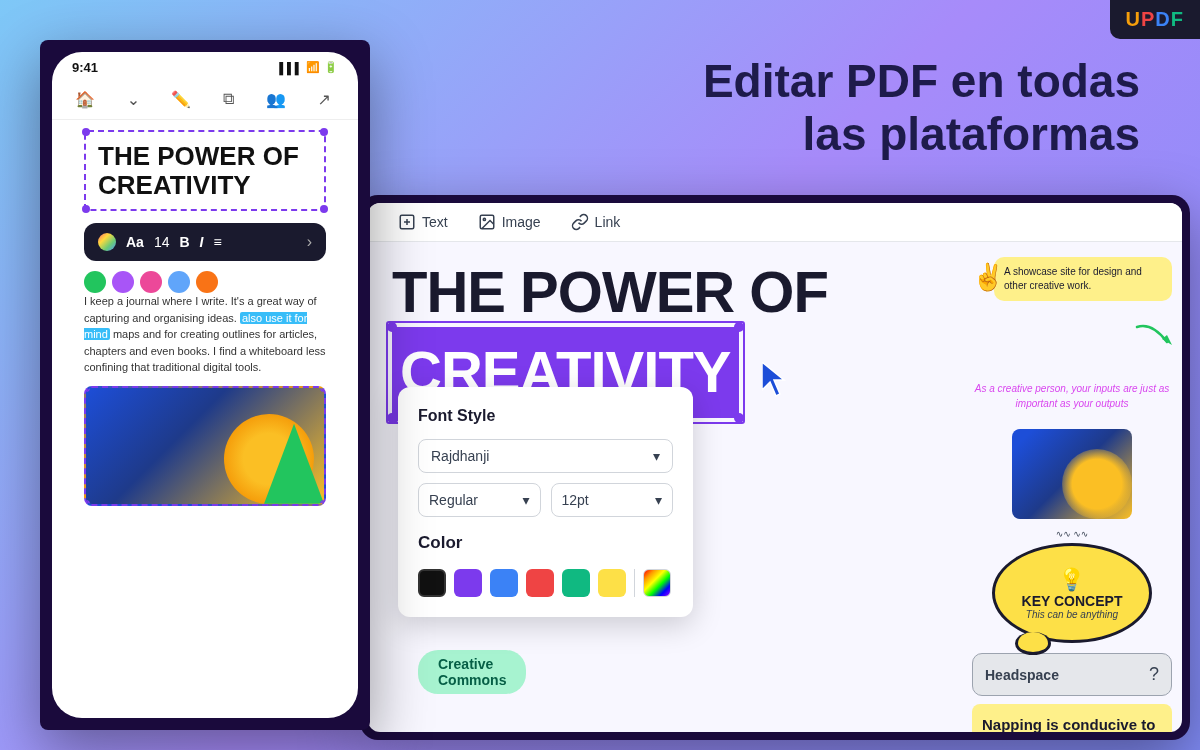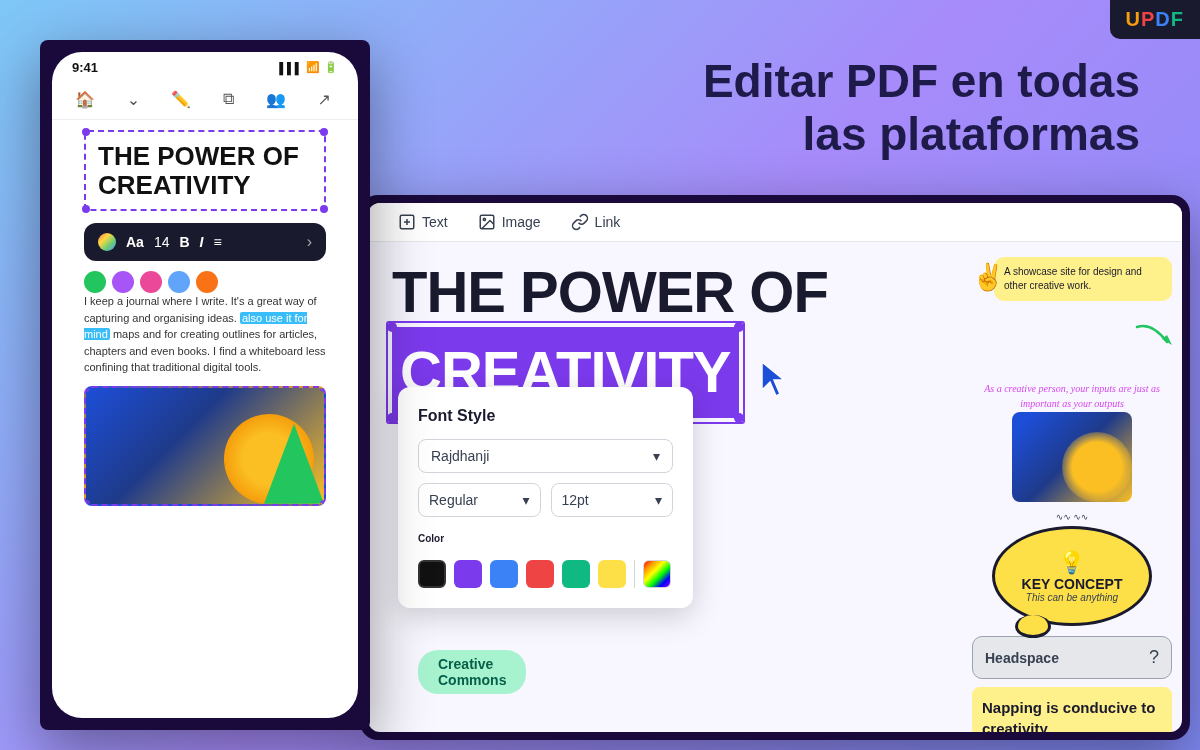--- a/index.html
+++ b/index.html
@@ -280,21 +280,21 @@
       align-items: center;
       justify-content: space-between;
       border: 1px solid #d1d5db;
       border-radius: 8px;
       padding: 8px 10px;
       font-size: 14px;
       color: #374151;
       background: #fff;
     }
     .color-label {
-      font-size: 10px;
+      font-size: 17px;
       font-weight: 600;
       color: #1a1a2e;
       margin-bottom: 16px;
     }
     .color-swatches {
       display: flex;
       align-items: center;
       gap: 8px;
     }
     .swatch {
@@ -555,21 +555,21 @@
           </div>
 
           <div style="position:absolute;right:-10px;top:60px;">
             <svg width="50" height="40" viewBox="0 0 50 40">
               <path d="M5,10 Q20,5 35,25" stroke="#22c55e" stroke-width="2.5" fill="none" stroke-linecap="round"></path>
               <polygon points="30,22 40,28 35,18" fill="#22c55e"></polygon>
             </svg>
           </div>
         </div>
 
-        <div style="font-style:italic;font-size:10px;color:#d946ef;line-height:1.5;text-align:center;margin-bottom:1px;font-family:Liberation Serif, serif;">As a creative person, your inputs are just as important as your outputs</div>
+        <div style="font-style:italic;font-size:10px;color:#d946ef;line-height:1.5;text-align:center;margin-bottom:18px;">As a creative person, your inputs are just as important as your outputs</div>
 
         <div style="width:120px;height:90px;background:linear-gradient(135deg,#1d4ed8 10%,#1e3a8a 50%,#fbbf24 100%);border-radius:8px;overflow:hidden;margin:0 auto 10px;position:relative;">
           <div style="position:absolute;bottom:0;right:0;width:70px;height:70px;background:radial-gradient(circle,#fbbf24 50%,transparent 80%);border-radius:50%;"></div>
         </div>
 
         <div style="display:flex;flex-direction:column;align-items:center;position:relative;margin-bottom:10px;">
 
           <div style="font-size:9px;color:#374151;margin-bottom:4px;">∿∿ ∿∿</div>
           <div class="bubble-cloud">
             <span class="lightbulb">💡</span>

